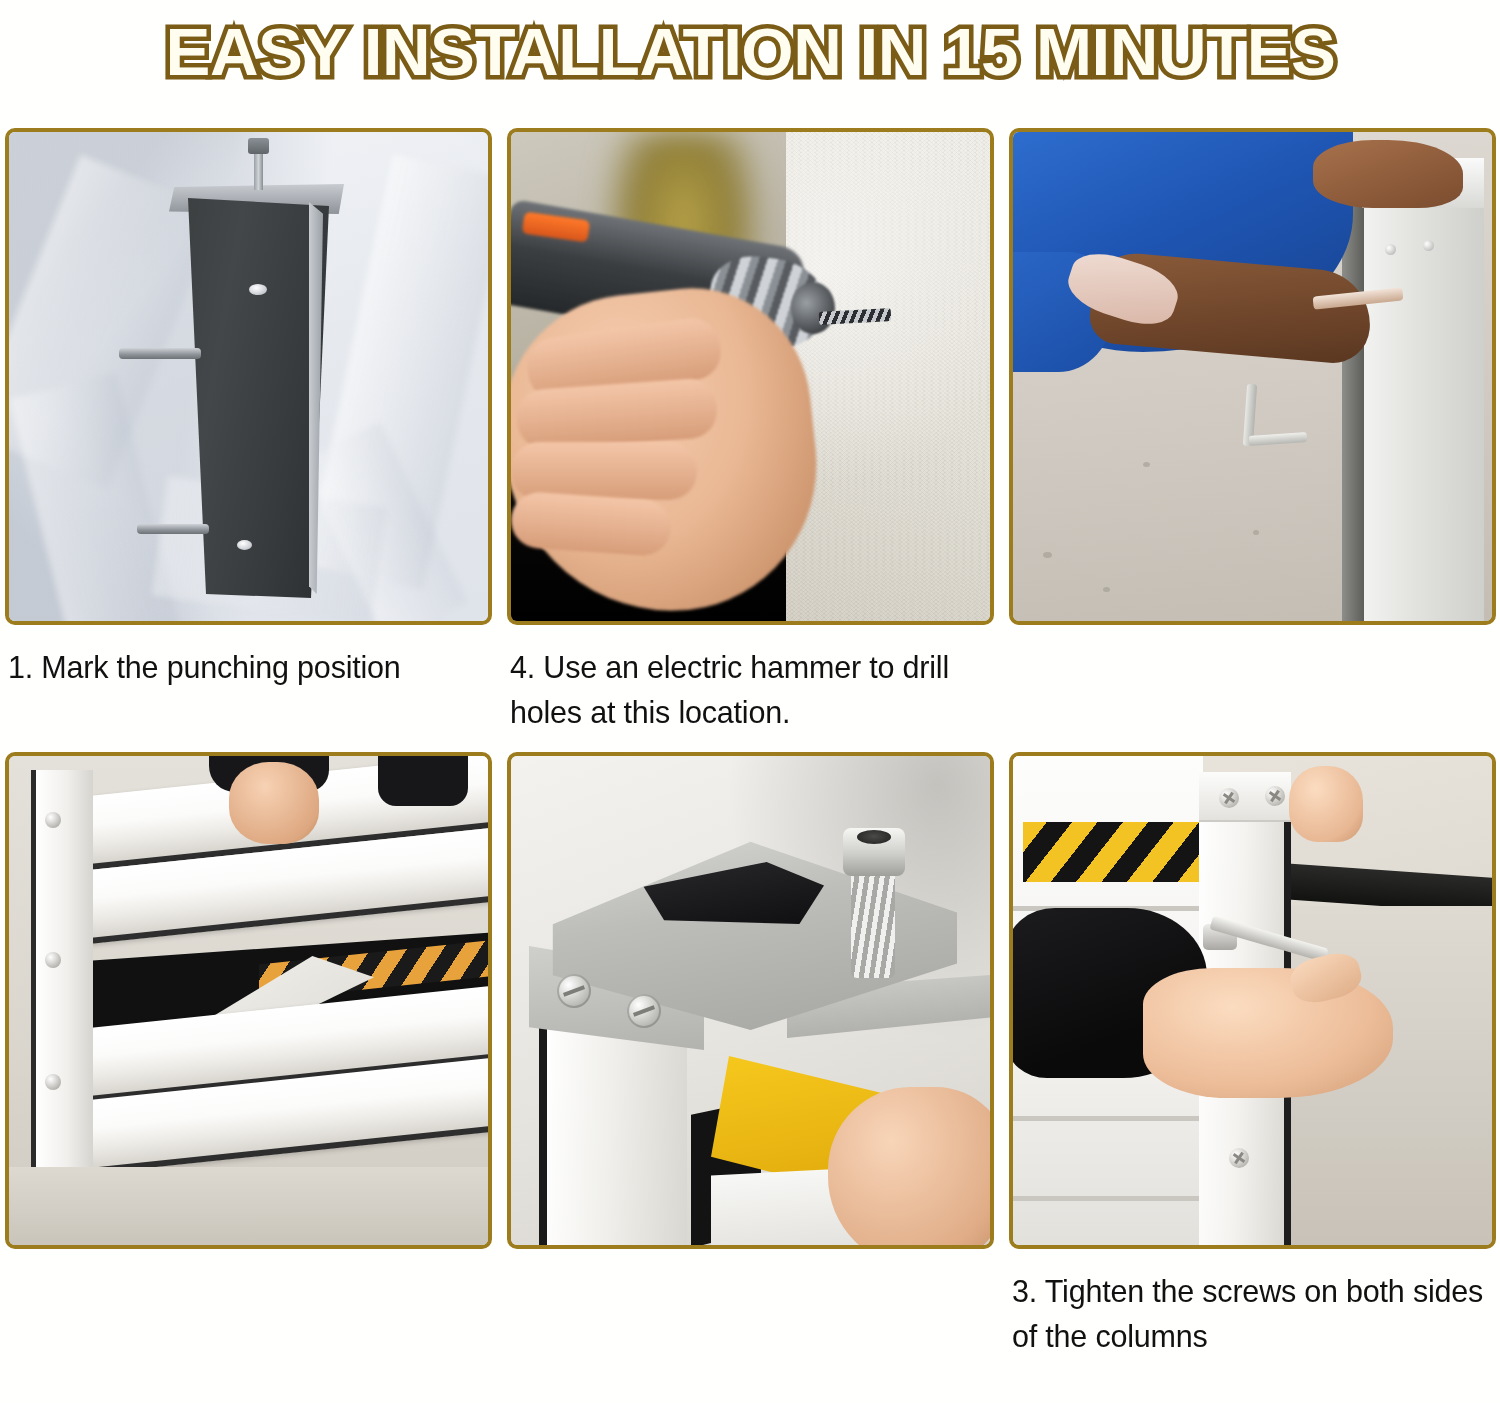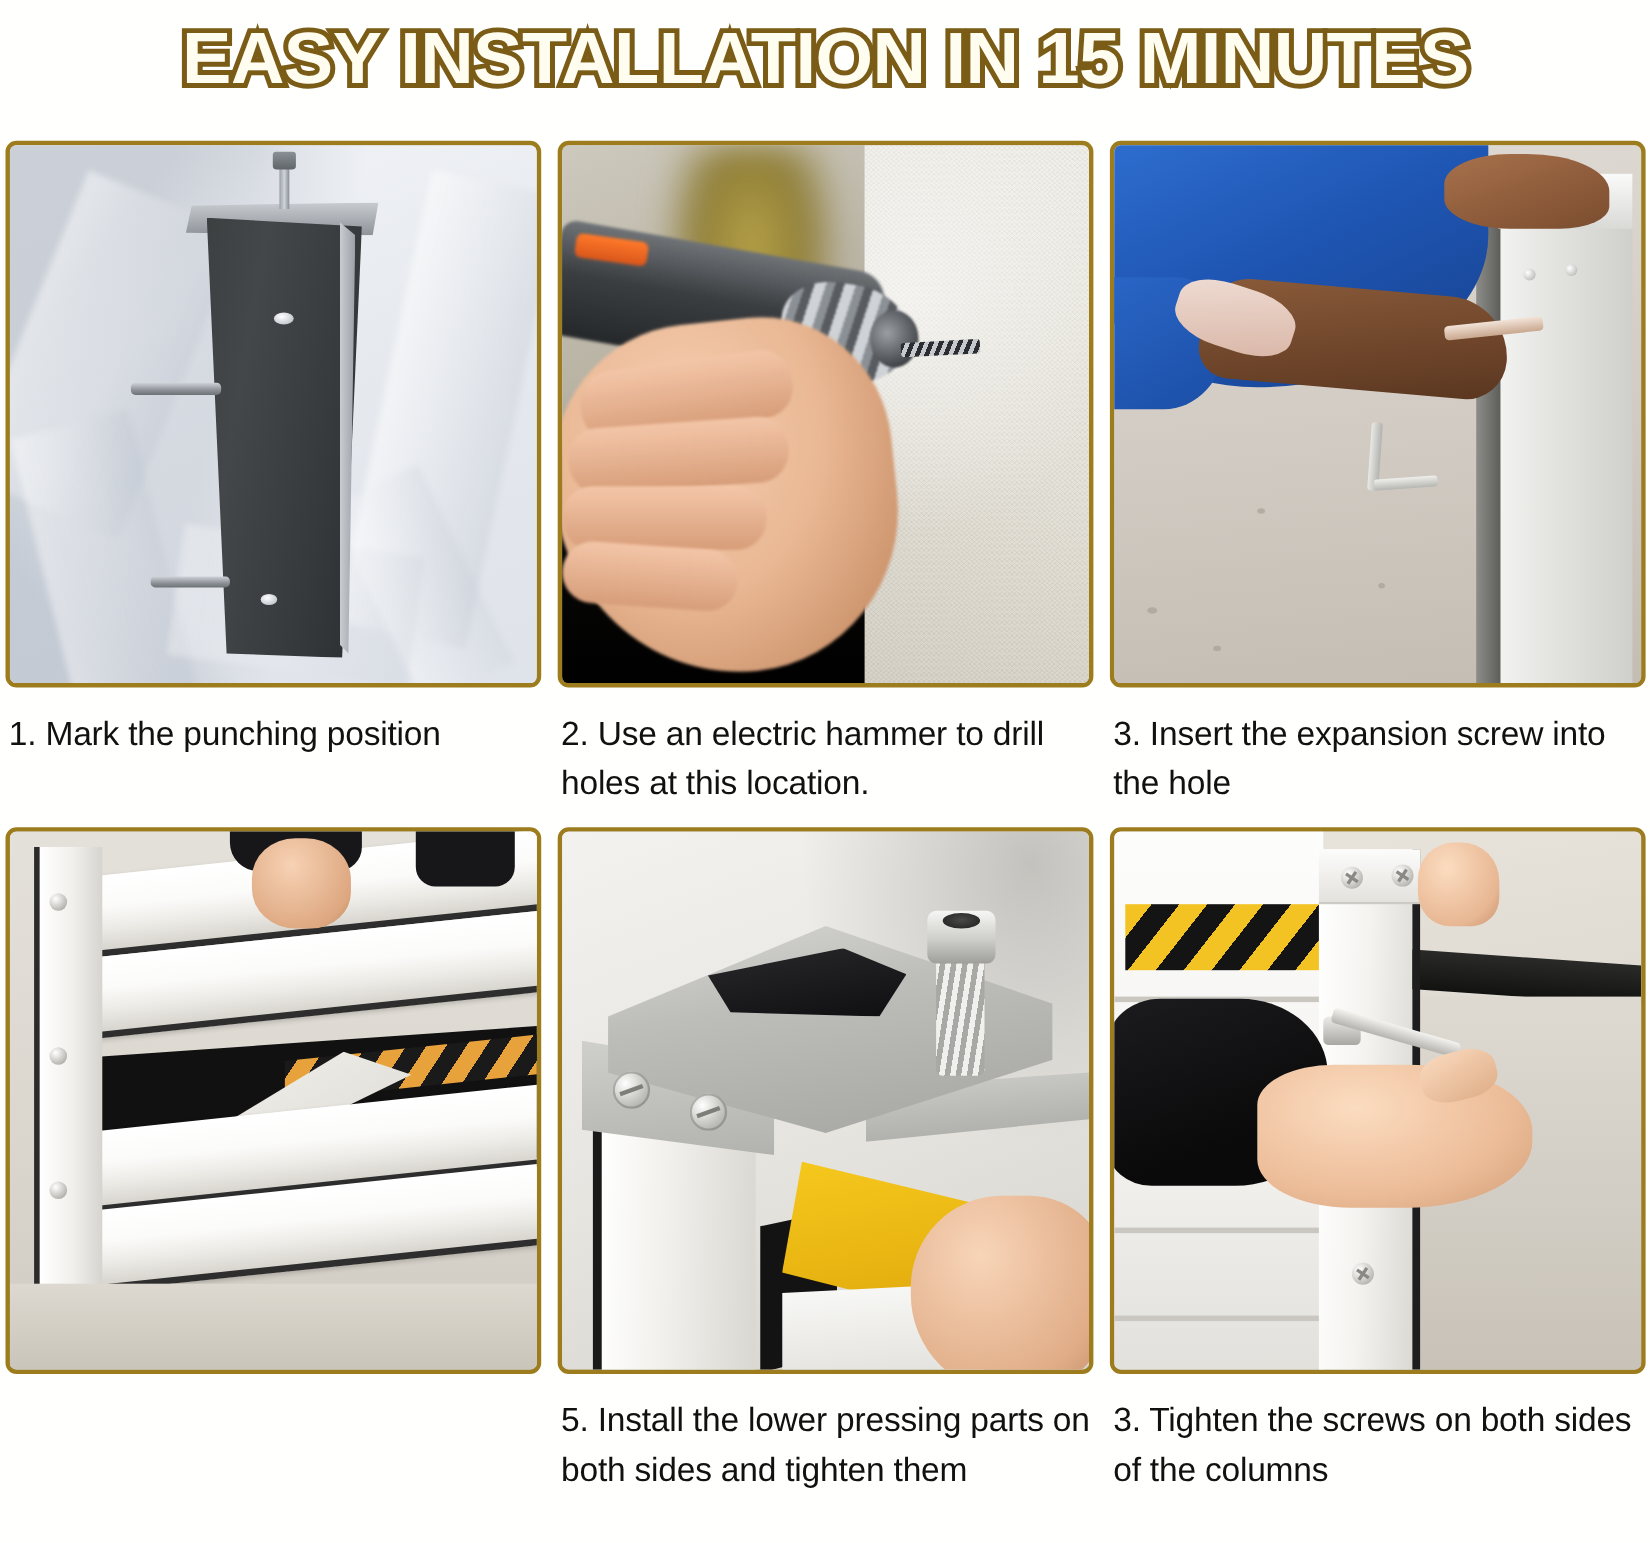--- a/index.html
+++ b/index.html
@@ -506,21 +506,21 @@
           <div class="p2-chuck"></div>
           <div class="p2-chuck-tip"></div>
           <div class="p2-bit"></div>
           <div class="p2-hand"></div>
           <div class="p2-finger p2-fa"></div>
           <div class="p2-finger p2-fb"></div>
           <div class="p2-finger p2-fc"></div>
           <div class="p2-finger p2-fd"></div>
         </div>
       </div>
-      <div class="caption">2. Use an electric hammer to drill holes at this location.</div>
+      <div class="caption">4. Use an electric hammer to drill holes at this location.</div>
     </div>
 
     <div class="cell">
       <div class="photo-frame">
         <div class="photo">
           <div class="p3-floor"></div>
           <div class="p3-floor-spec" style="left:130px; top:330px; width:7px; height:5px;"></div>
           <div class="p3-floor-spec" style="left:240px; top:398px; width:6px; height:5px;"></div>
           <div class="p3-floor-spec" style="left:30px; top:420px; width:9px; height:6px;"></div>
           <div class="p3-floor-spec" style="left:90px; top:455px; width:7px; height:5px;"></div>
@@ -534,21 +534,20 @@
           <div class="p3-shirt"></div>
           <div class="p3-shirt2"></div>
           <div class="p3-arm"></div>
           <div class="p3-sleeve-cuff"></div>
           <div class="p3-hand-top"></div>
           <div class="p3-tool"></div>
           <div class="p3-wrench-v"></div>
           <div class="p3-wrench-h"></div>
         </div>
       </div>
-      <div class="caption">3. Insert the expansion screw into the hole</div>
     </div>
   </div>
 
   <div class="row">
 
     <div class="cell">
       <div class="photo-frame">
         <div class="photo">
           <div class="p4-bg"></div>
           <div class="p4-black"></div>
@@ -585,21 +584,20 @@
           <div class="p5-bracket-face"></div>
           <div class="p5-bracket-top"></div>
           <div class="p5-slot"></div>
           <div class="p5-screw" style="left:46px; top:218px;"></div>
           <div class="p5-screw" style="left:116px; top:238px;"></div>
           <div class="p5-bolt-shaft"></div>
           <div class="p5-bolt-head"></div>
           <div class="p5-bolt-hole"></div>
         </div>
       </div>
-      <div class="caption">5. Install the lower pressing parts on both sides and tighten them</div>
     </div>
 
     <div class="cell">
       <div class="photo-frame">
         <div class="photo">
           <div class="p6-wall"></div>
           <div class="p6-baseboard"></div>
           <div class="p6-floor"></div>
           <div class="p6-panel-left"></div>
           <div class="p6-hazard"></div>

